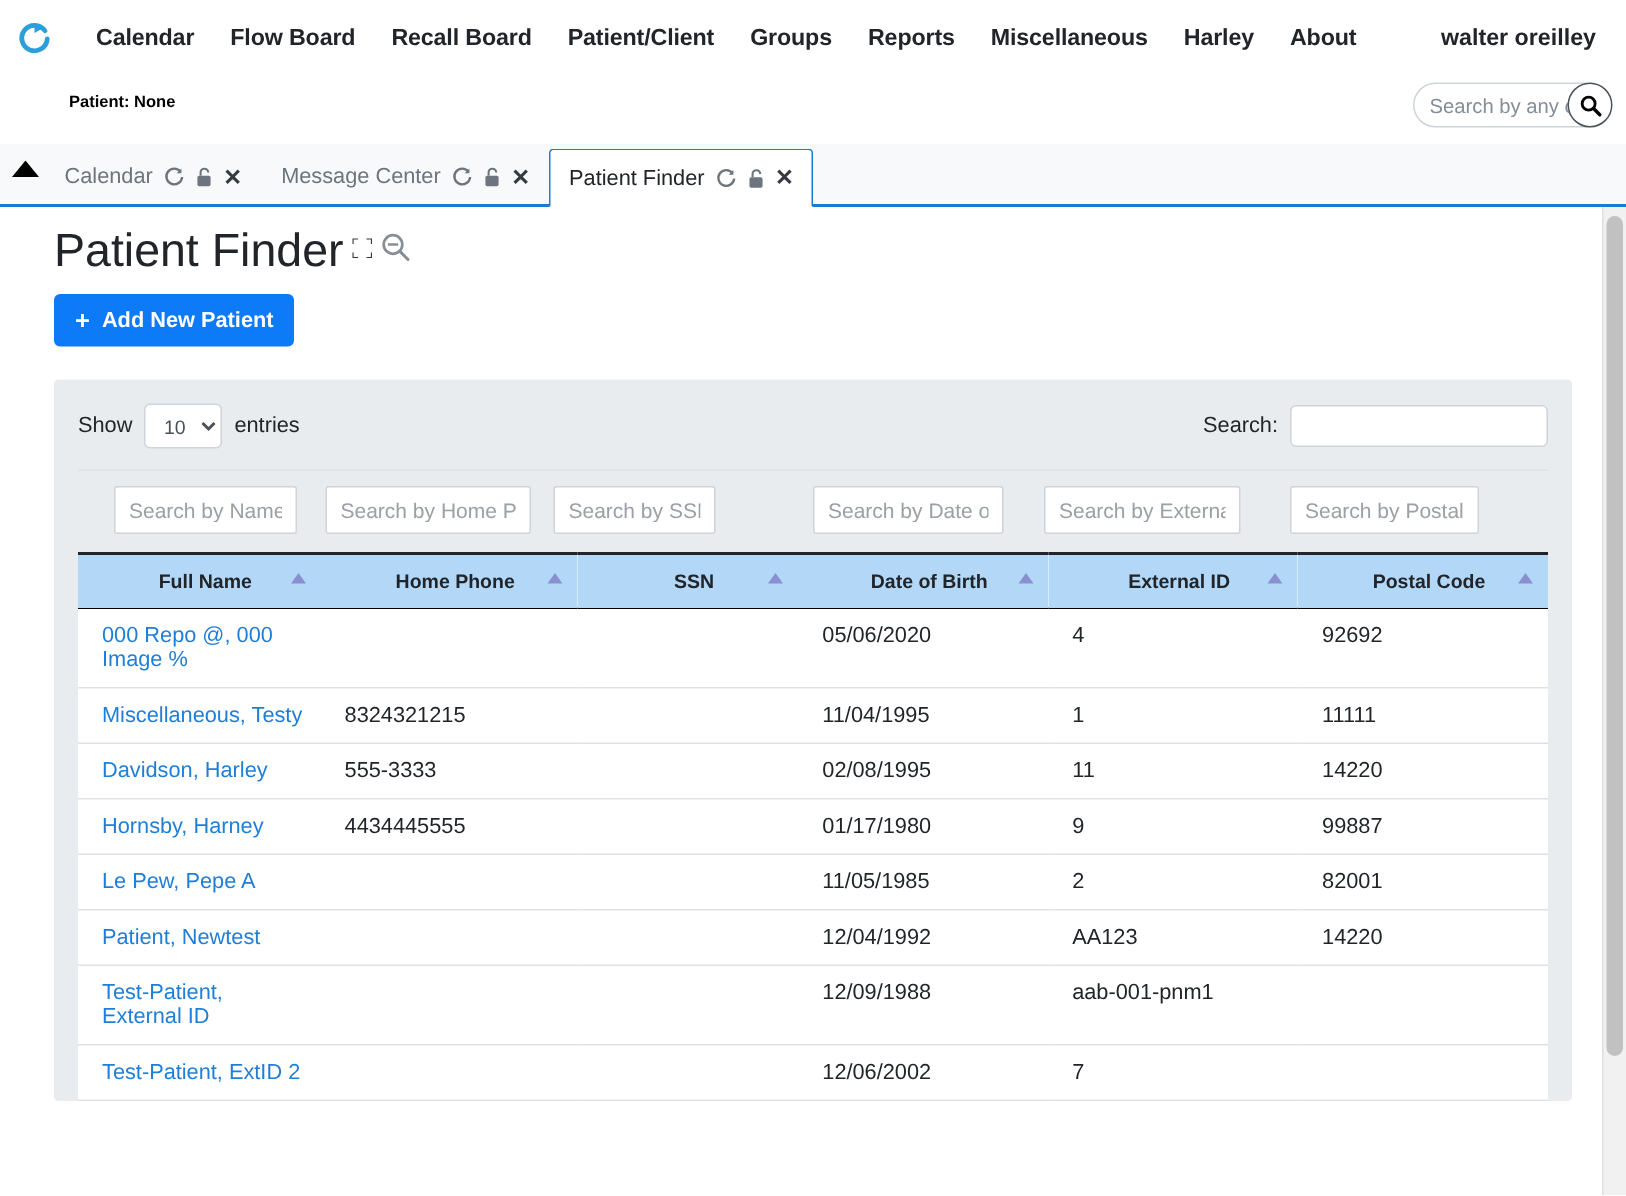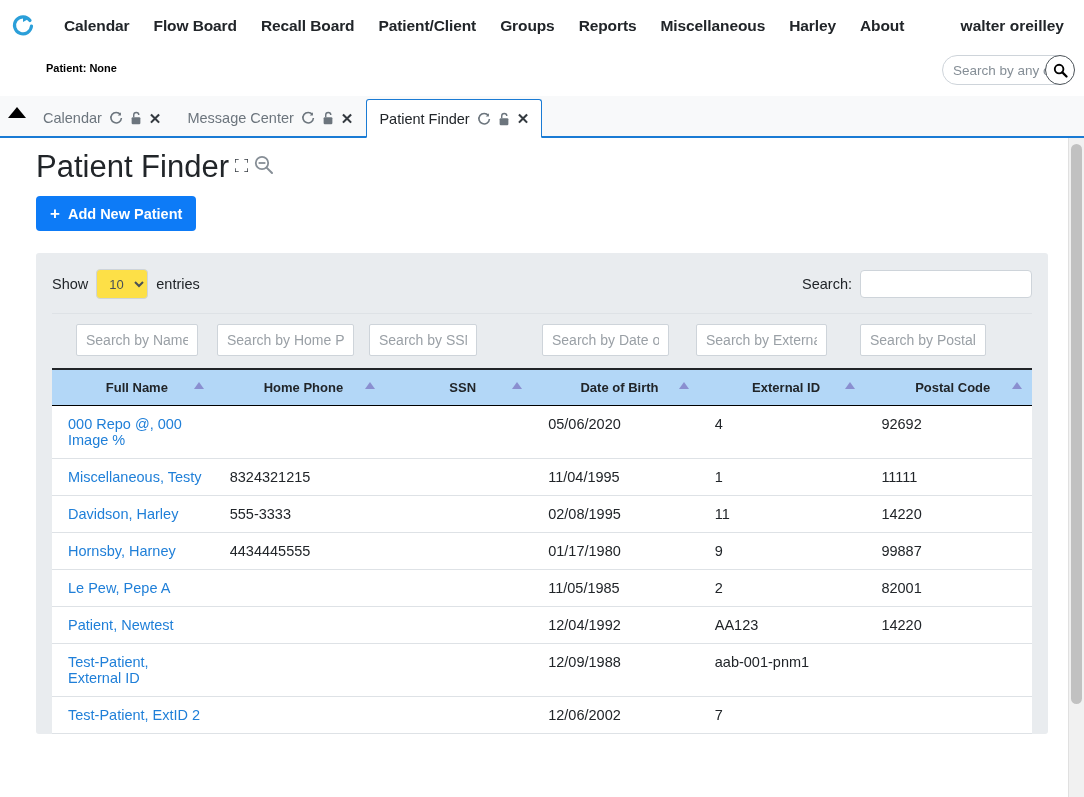--- a/index.html
+++ b/index.html
@@ -192,21 +192,21 @@
     padding: 2px 0 14px 0;
   }
   .show-entries {
     display: flex; align-items: center; gap: 8px;
     font-size: 14.5px; color: #212529;
   }
   .len-select {
     width: 52px; height: 30px;
     border: 1px solid #ced4da;
     border-radius: 4px;
-    background: #fde047;
+    background: #ffffff;
     font-size: 13px;
     color: #495057;
     padding: 0 4px 0 8px;
     font-family: "Liberation Sans", sans-serif;
     cursor: pointer;
   }
   .search-wrap {
     display: flex; align-items: center; gap: 8px;
     font-size: 14.5px; color: #212529;
   }

